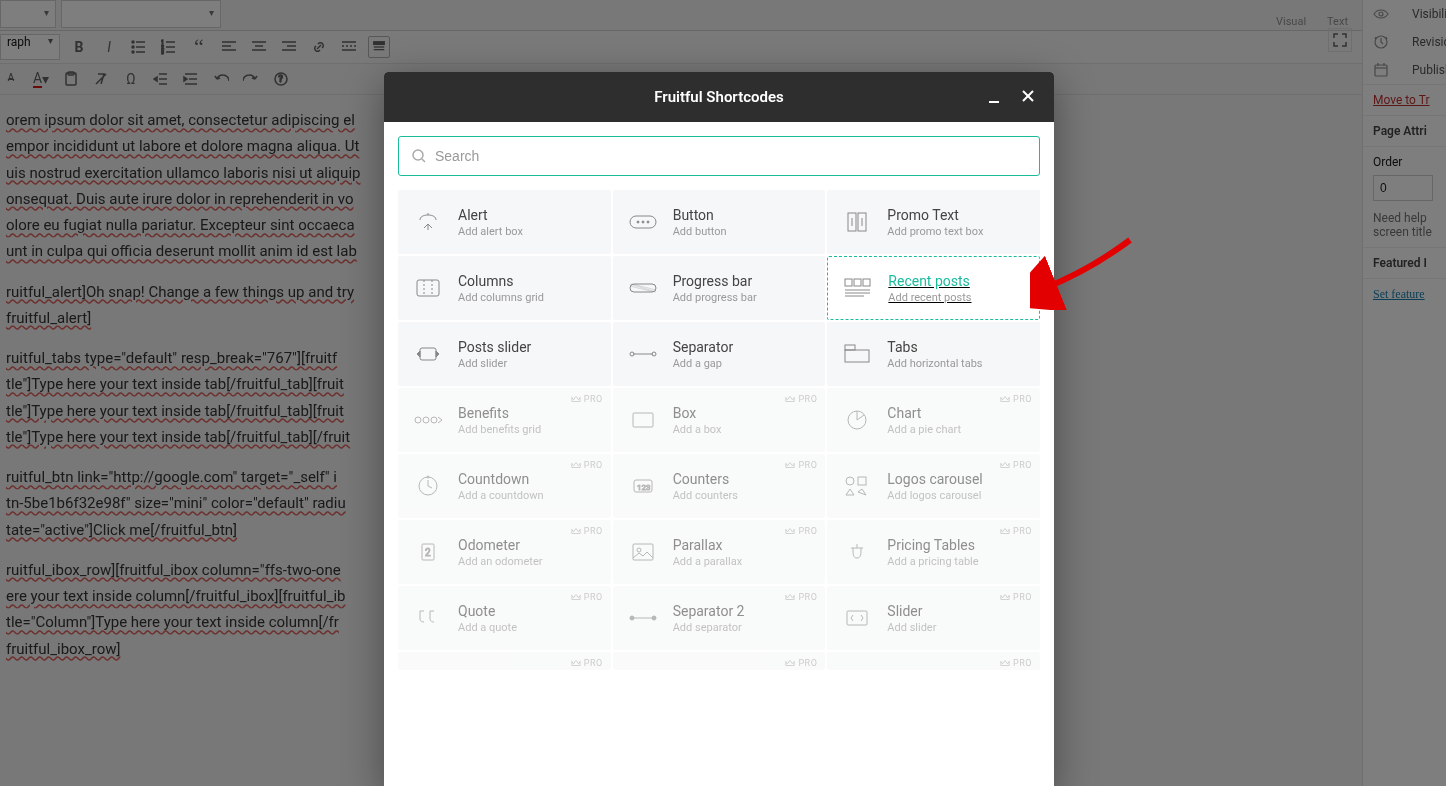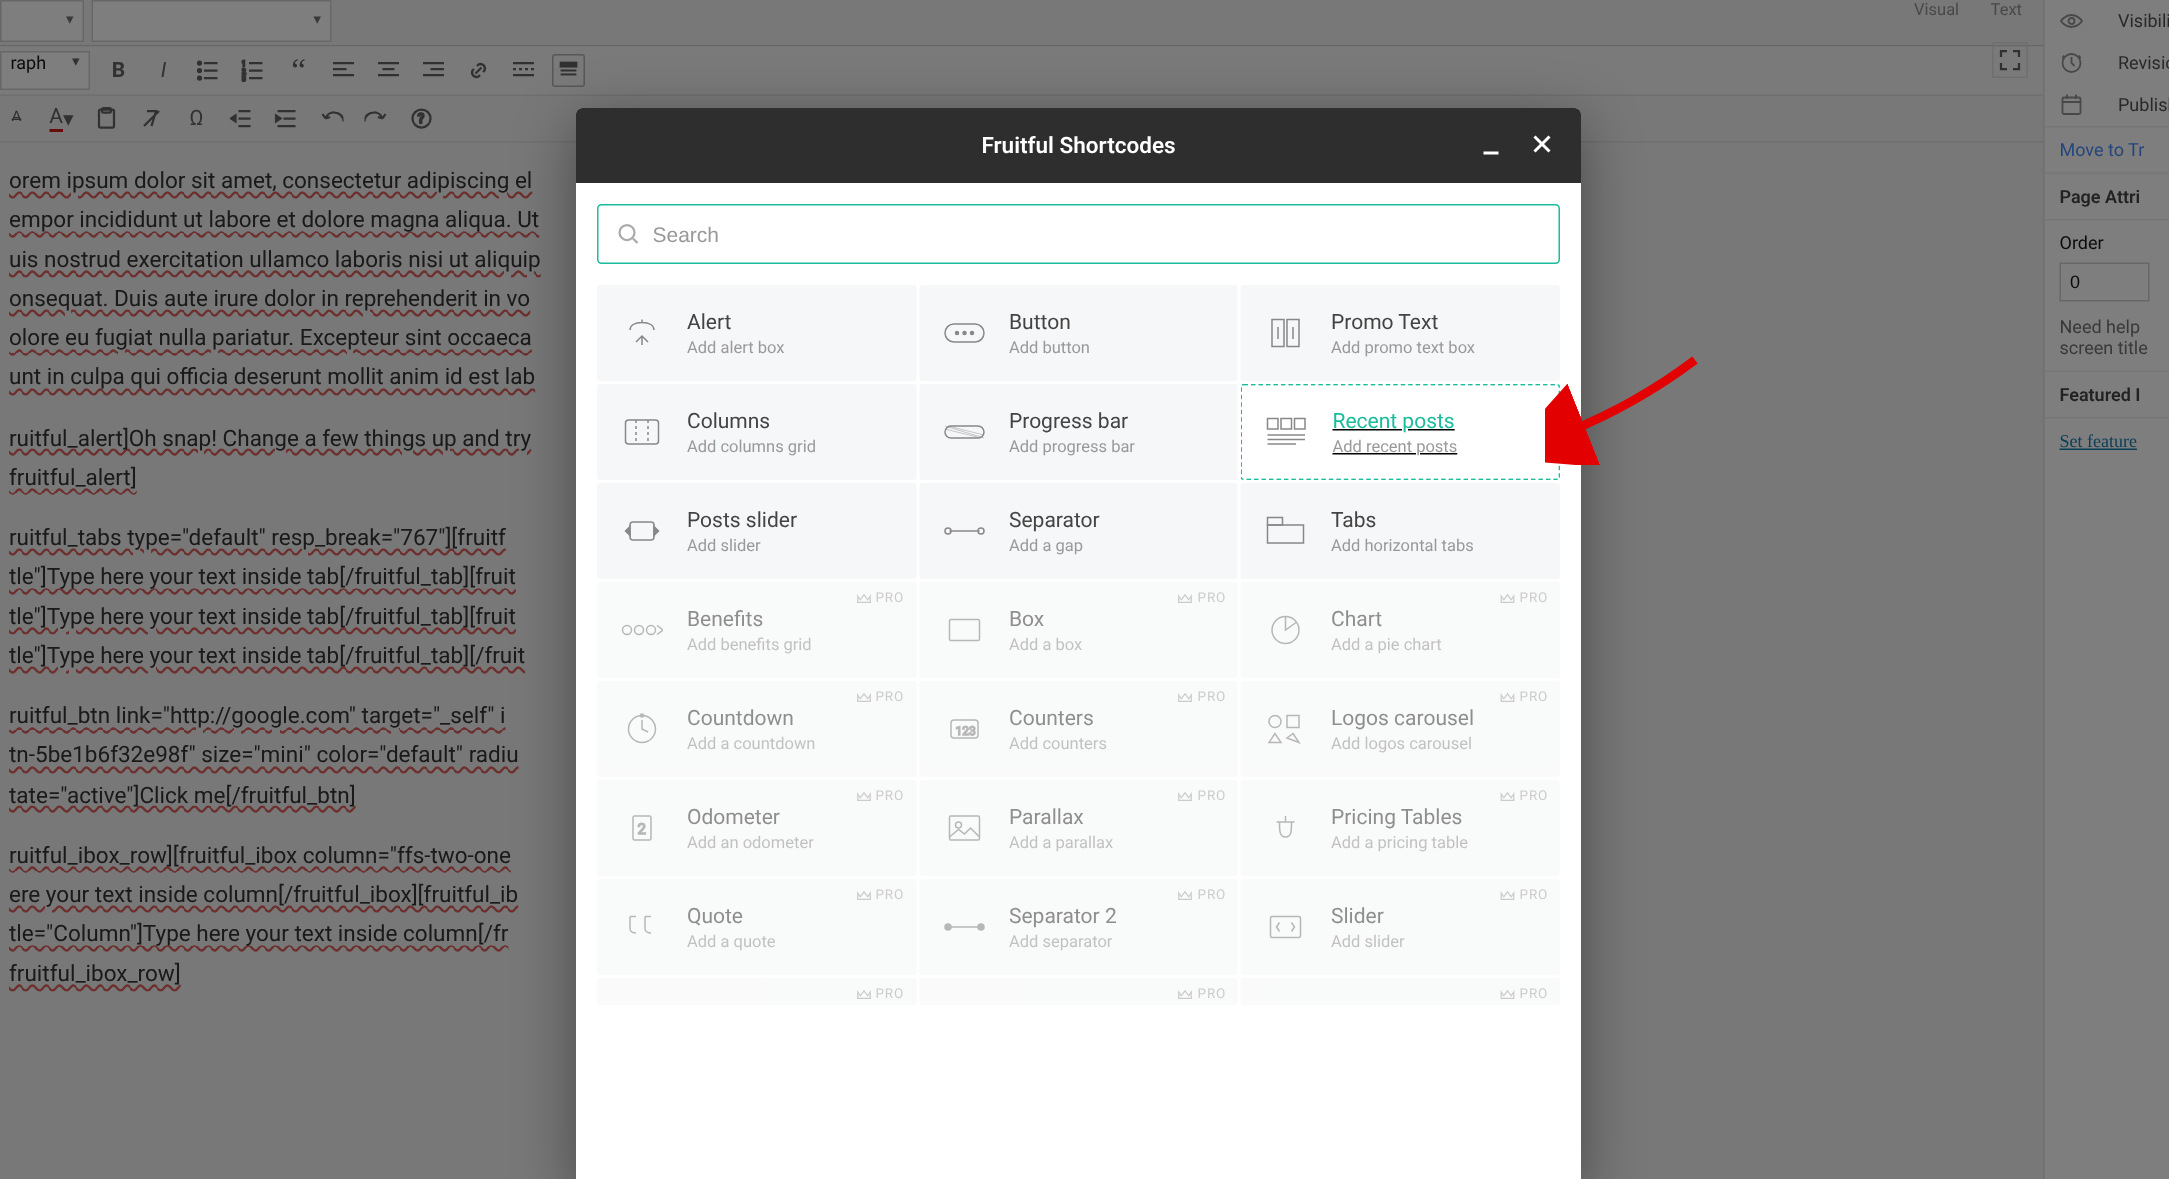--- a/index.html
+++ b/index.html
@@ -1,32 +1,32 @@
 <!DOCTYPE html>
 <html><head>
 <meta charset="utf-8">
 <style>
 * { box-sizing: border-box; margin: 0; padding: 0; }
 body { font-family: -apple-system, BlinkMacSystemFont, "Segoe UI", Roboto, sans-serif; background: #f1f1f1; overflow: hidden; width: 1446px; height: 786px; position: relative; }
 .editor-area { position: absolute; top: 0; left: 0; right: 0; bottom: 0; }
-.top-bar { display: flex; align-items: flex-start; padding: 0 0 2px 0; gap: 5px; border-bottom: 1px solid #ccc; }
+.top-bar { display: flex; align-items: flex-end; padding: 0 0 2px 0; gap: 5px; border-bottom: 1px solid #ccc; }
 .select-box { height: 28px; border: 1px solid #ccc; background: #fff; padding: 0 22px 0 8px; font-size: 12px; position: relative; }
 .select-box::after { content: "▾"; position: absolute; right: 6px; top: 6px; font-size: 10px; color: #666; }
 .toolbar { display: flex; align-items: center; padding: 3px 0; gap: 8px; border-bottom: 1px solid #ddd; background: #f5f5f5; }
 .toolbar2 { display: flex; align-items: center; padding: 4px 0; gap: 8px; border-bottom: 1px solid #ddd; }
 .ed-sel { width: 60px; height: 26px; border: 1px solid #ccc; background: #fff; font-size: 12px; padding: 0 6px; }
 .tb-btn { width: 22px; height: 22px; display: flex; align-items: center; justify-content: center; color: #555; font-size: 14px; cursor: pointer; }
 .editor-content { padding: 12px 6px; font-size: 15px; line-height: 1.75; color: #222; }
 .editor-content p { margin-bottom: 14px; }
 .wavy { text-decoration: underline; text-decoration-color: #d9534f; text-decoration-style: wavy; text-underline-offset: 2px; }
 .sidebar { position: absolute; right: 0; top: 0; width: 84px; background: #fff; border-left: 1px solid #ddd; height: 100%; font-size: 12px; }
 .sb-sec { border-top: 1px solid #eee; padding: 8px 10px; }
 .sb-sec.heading { font-weight: 600; color: #333; }
 .sb-item { display: flex; align-items: center; gap: 23px; padding: 4px 0; color: #444; }
-.sb-link { color: #3b82f6; cursor: pointer; }
+.sb-link { color: #b91c1c; text-decoration: underline; cursor: pointer; }
 .sb-link2 { color: #0073aa; text-decoration: underline; cursor: pointer; font-family: Liberation Serif, serif; }
 .sb-input { width: 60px; height: 26px; border: 1px solid #ccc; padding: 0 6px; font-size: 12px; }
 .fs-btn { position: absolute; right: 94px; top: 28px; width: 24px; height: 24px; border: 1px solid #ddd; display: flex; align-items: center; justify-content: center; color: #555; }
 
 .overlay { position: absolute; inset: 0; background: rgba(20,20,20,0.55); }
 .modal { position: absolute; left: 384px; top: 72px; width: 670px; height: 719px; background: #fff; border-radius: 4px; overflow: hidden; box-shadow: 0 10px 40px rgba(0,0,0,0.4); display: flex; flex-direction: column; }
 .modal-header { background: #2e2e2e; color: #fff; height: 50px; display: flex; align-items: center; justify-content: center; position: relative; font-size: 15px; font-weight: 600; }
 .mh-min { position: absolute; right: 50px; top: 16px; width: 20px; height: 20px; color: #fff; cursor: pointer; display: flex; align-items: center; justify-content: center; }
 .mh-close { position: absolute; right: 16px; top: 14px; width: 20px; height: 20px; color: #fff; cursor: pointer; display: flex; align-items: center; justify-content: center; font-size: 16px; }
 .modal-body { padding: 14px; flex: 1; overflow: hidden; }

